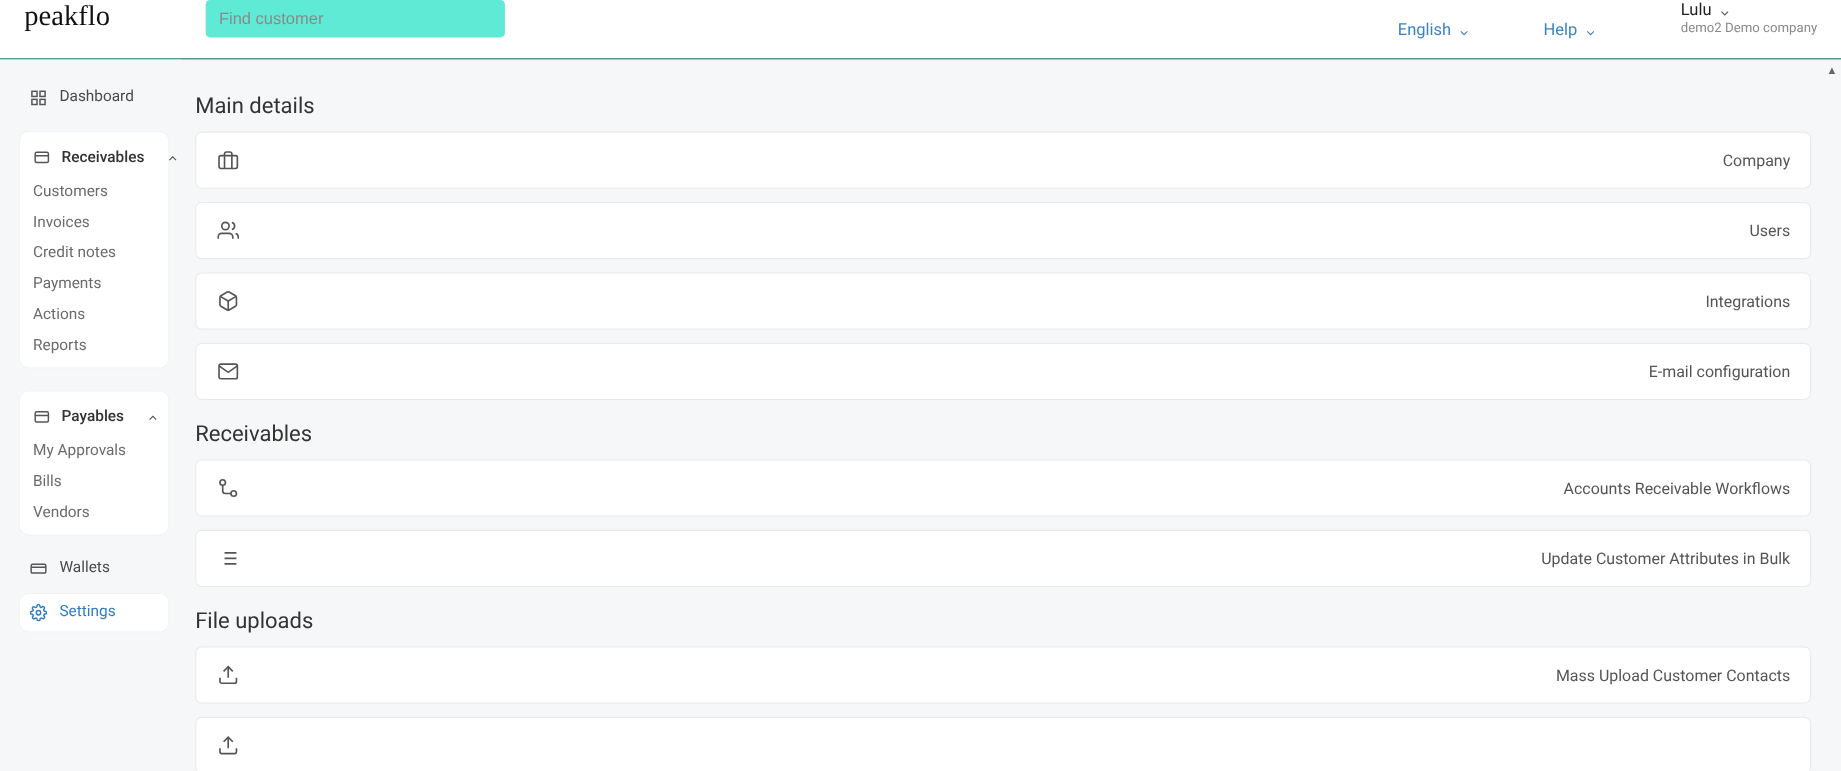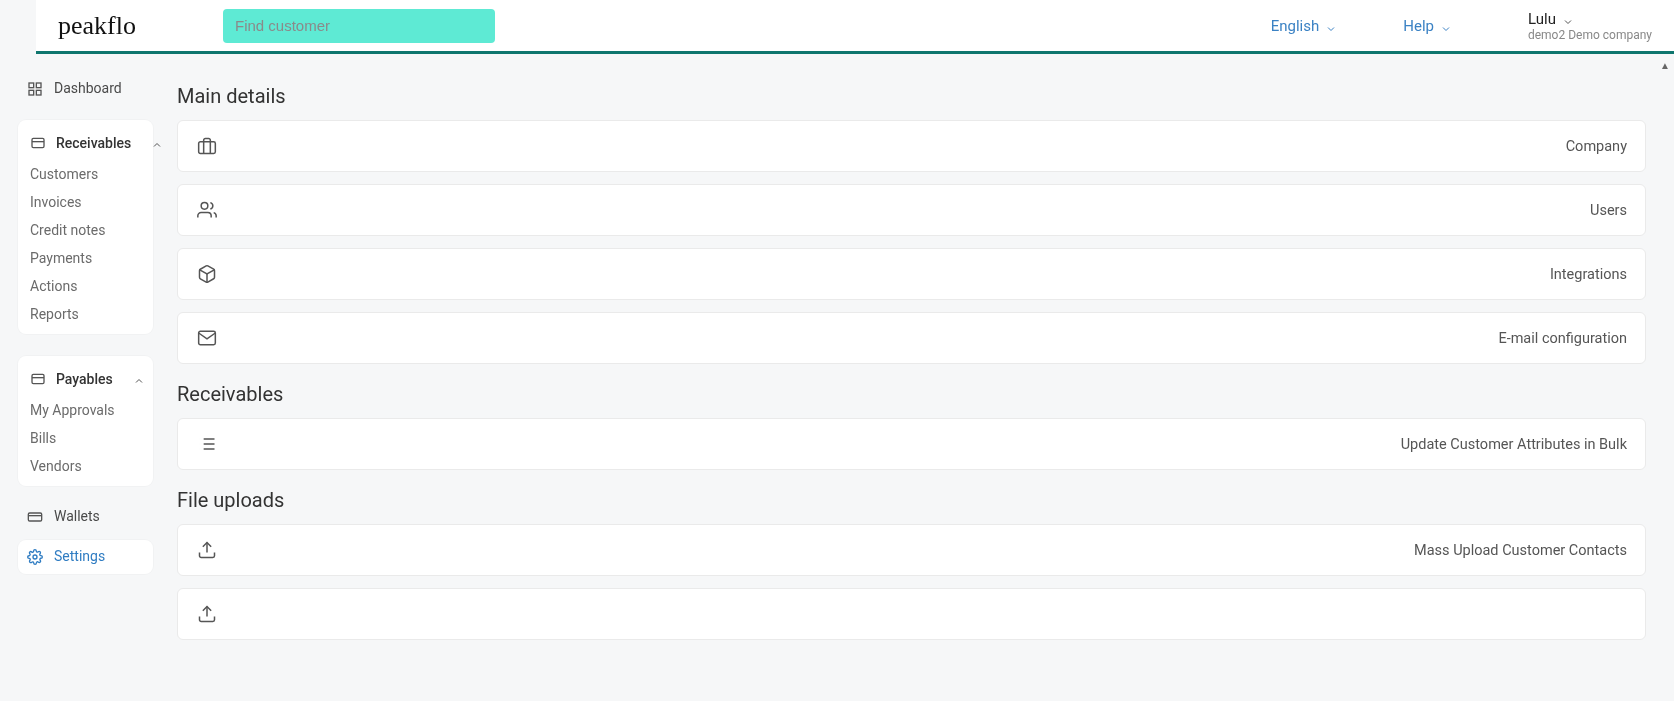--- a/index.html
+++ b/index.html
@@ -6,26 +6,24 @@
   body {
     font-family: -apple-system, BlinkMacSystemFont, "Segoe UI", Roboto, Helvetica, Arial, sans-serif;
     background: #f6f7f8;
     color: #333;
     font-size: 14px;
   }
   .app { display: flex; flex-direction: column; height: 100vh; }
   .header {
     height: 54px;
     background: #fff;
-    border-bottom: 3px solid #0f766e;
-    display: flex;
-    align-items: center;
+    border-bottom: 1px solid #0f766e;
+    display: flex;
     padding: 0 22px;
     gap: 20px;
-    margin-left: 36px;
   }
   .logo {
     font-family: Georgia, "Times New Roman", serif;
     font-size: 26px;
     letter-spacing: 0px;
     color: #111;
     font-weight: 500;
     width: 145px;
   }
   .search {
@@ -323,20 +321,30 @@
               <polyline points="22,6 12,13 2,6"></polyline>
             </svg>
         </span>
         <span class="label">E-mail configuration</span>
       </div>
 
       <div class="section-title">Receivables</div>
       <div class="card">
         <span class="icon">
           <svg width="20" height="20" viewBox="0 0 24 24" fill="none" stroke="#333" stroke-width="1.8">
+              <circle cx="6" cy="6" r="3"></circle>
+              <circle cx="18" cy="18" r="3"></circle>
+              <path d="M6 9v6a3 3 0 0 0 3 3h6"></path>
+            </svg>
+        </span>
+        <span class="label">Accounts Receivable Workflows</span>
+      </div>
+      <div class="card">
+        <span class="icon">
+          <svg width="20" height="20" viewBox="0 0 24 24" fill="none" stroke="#333" stroke-width="1.8">
               <line x1="8" y1="6" x2="21" y2="6"></line>
               <line x1="8" y1="12" x2="21" y2="12"></line>
               <line x1="8" y1="18" x2="21" y2="18"></line>
               <line x1="3" y1="6" x2="3.01" y2="6"></line>
               <line x1="3" y1="12" x2="3.01" y2="12"></line>
               <line x1="3" y1="18" x2="3.01" y2="18"></line>
             </svg>
         </span>
         <span class="label">Update Customer Attributes in Bulk</span>
       </div>

